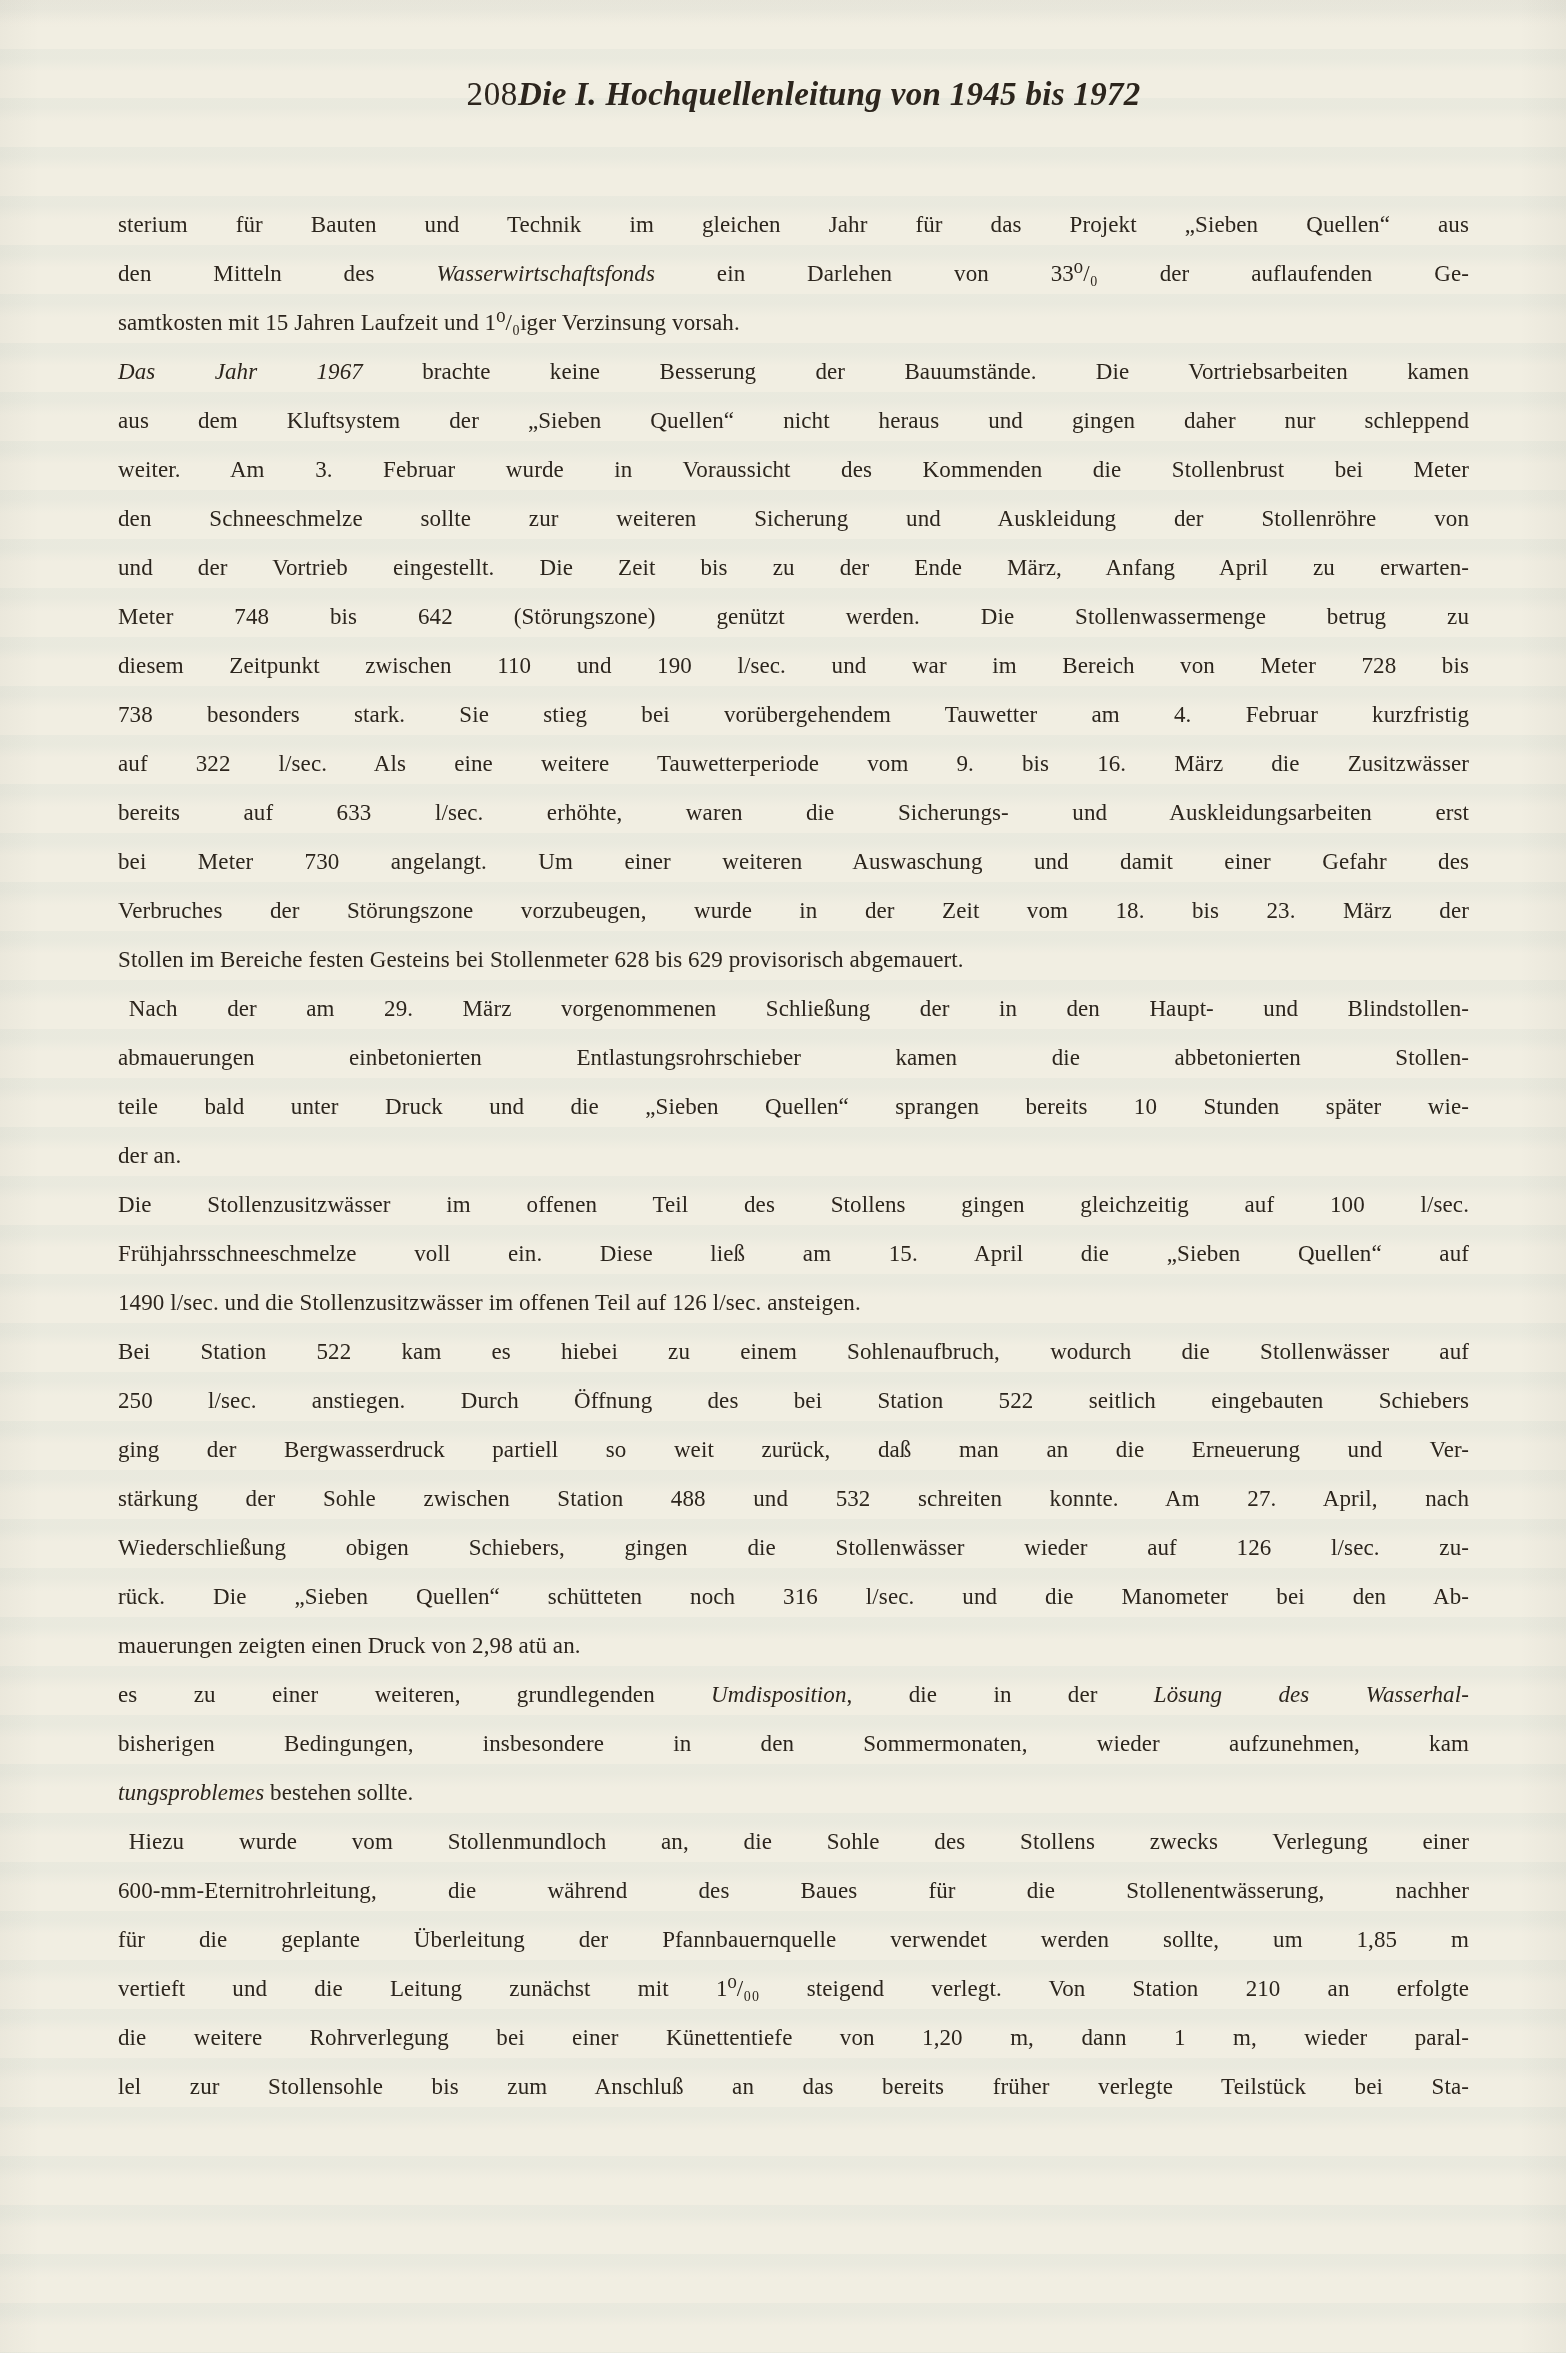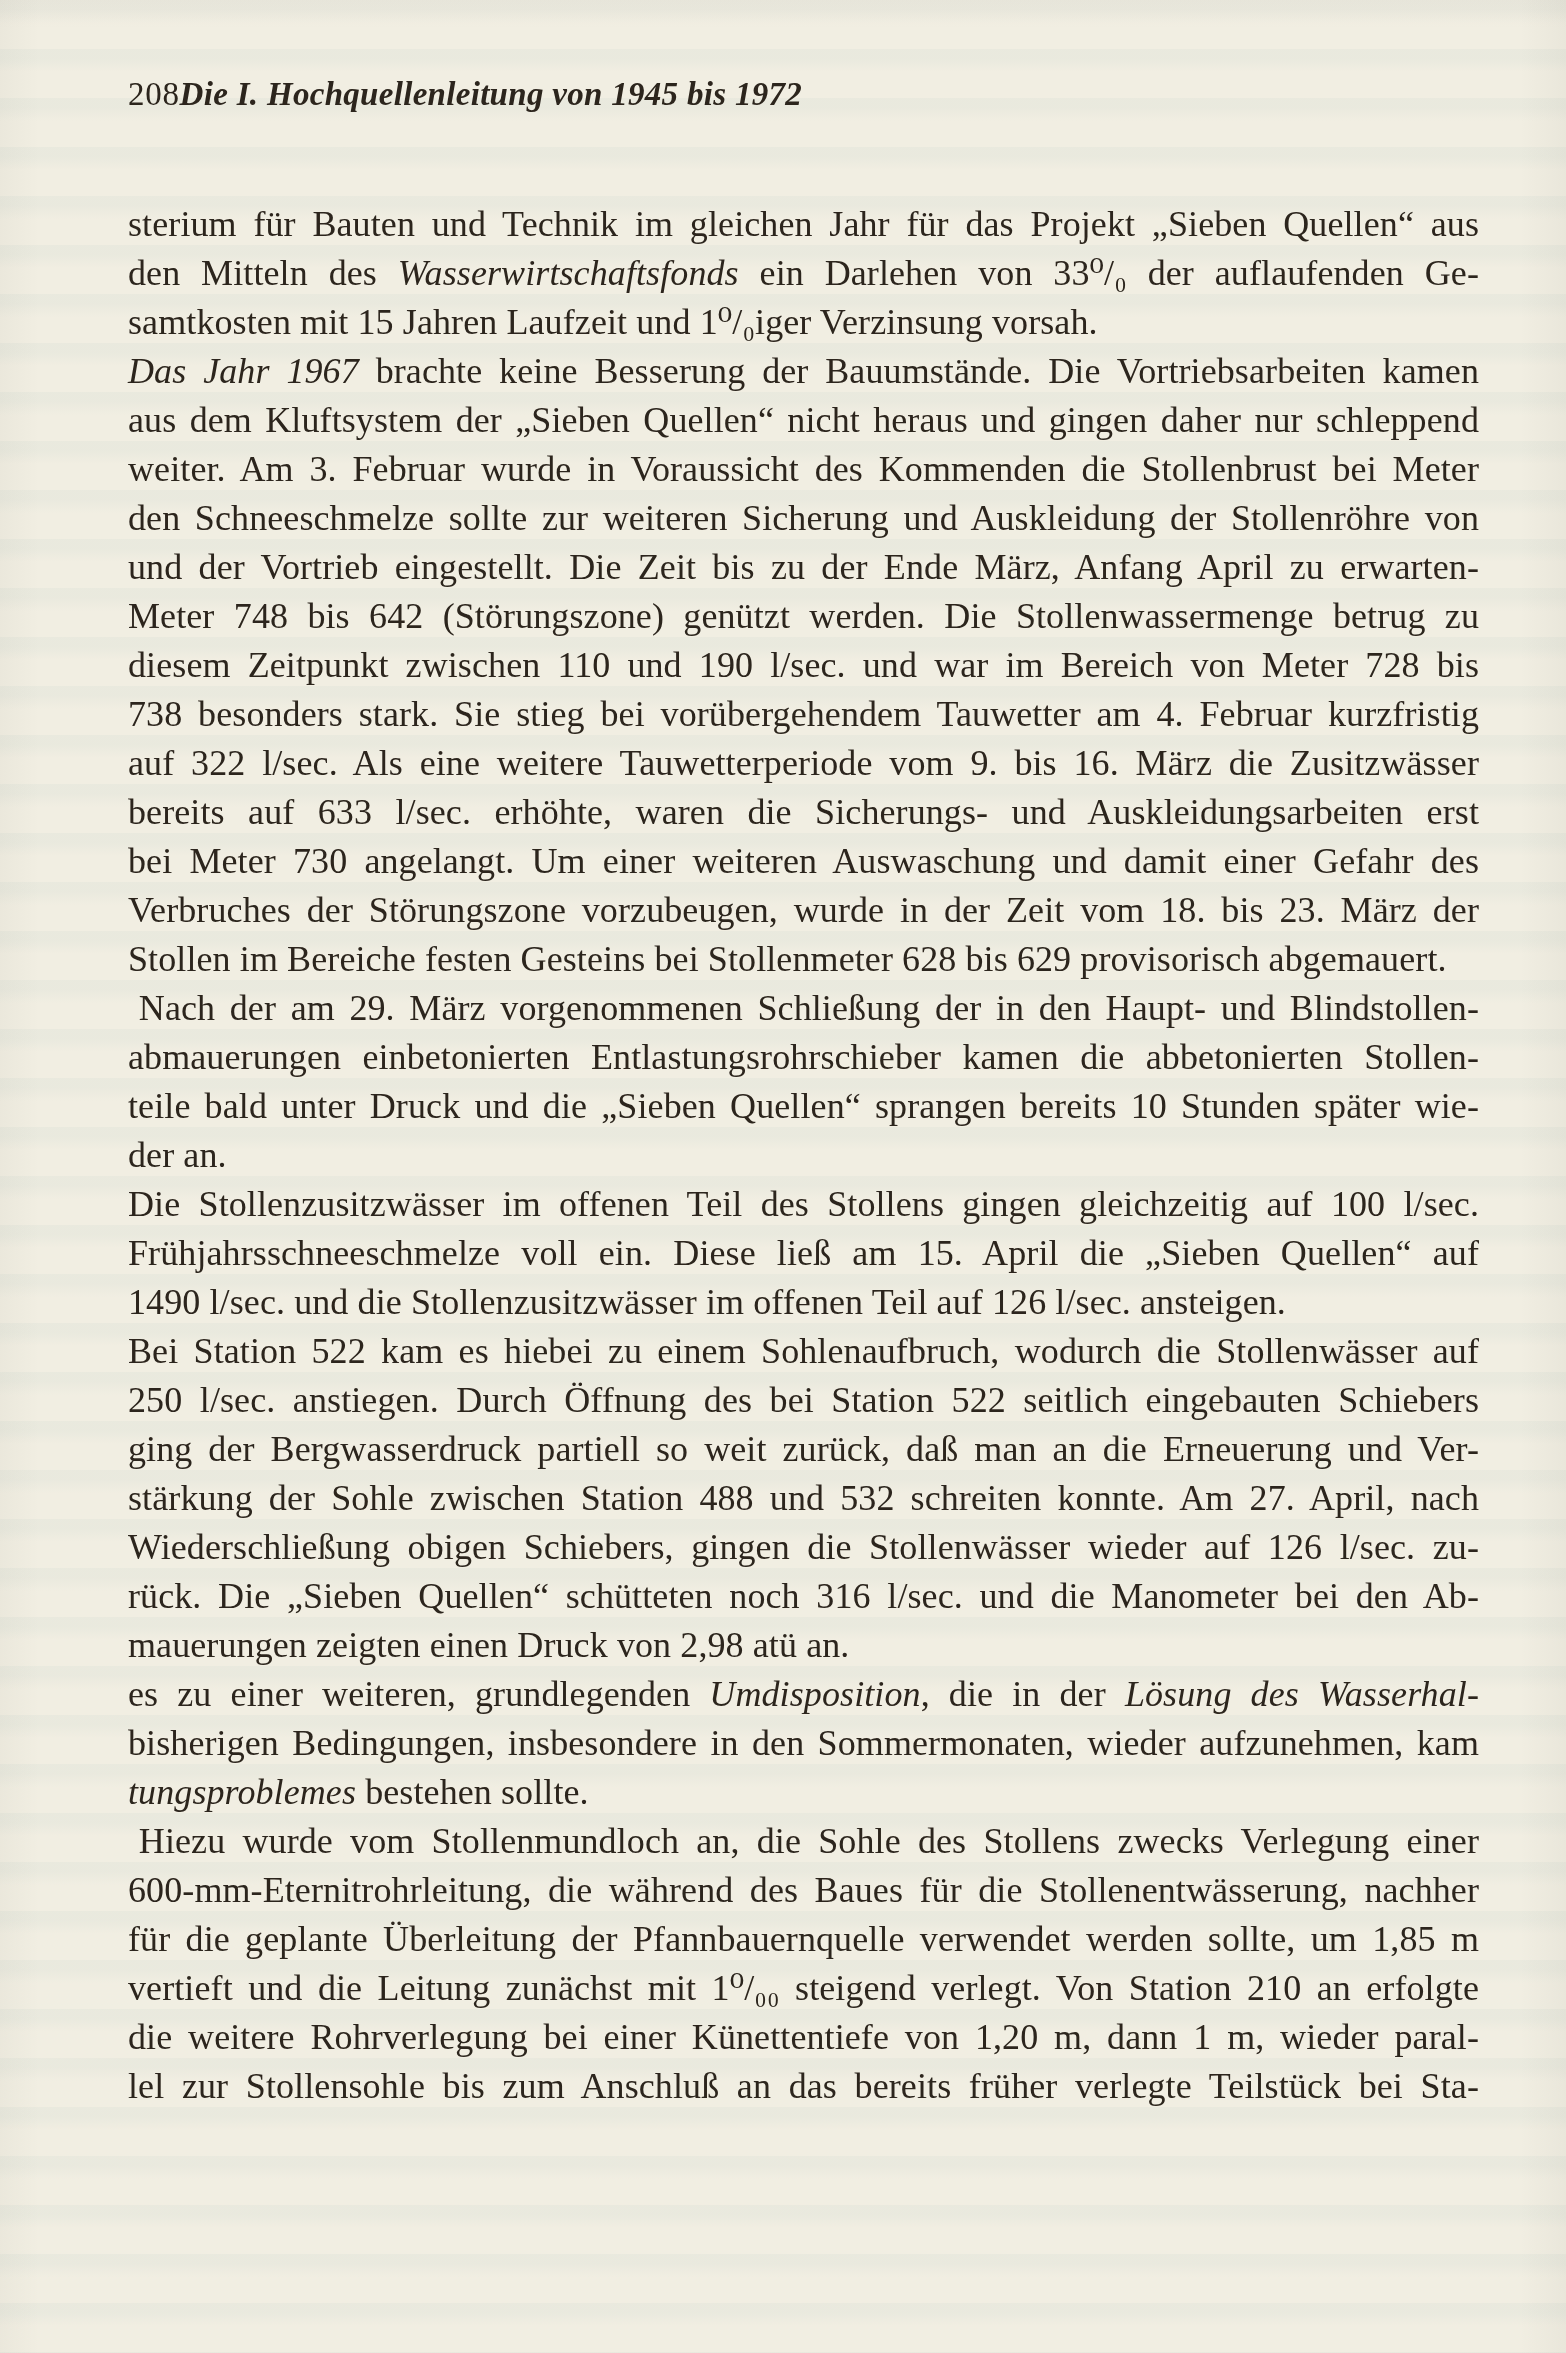--- a/index.html
+++ b/index.html
@@ -18,29 +18,29 @@
       linear-gradient(to right, rgba(60,60,50,0.035), rgba(0,0,0,0) 2.5%, rgba(0,0,0,0) 97%, rgba(60,60,50,0.045)),
       linear-gradient(to bottom, rgba(180,150,140,0.05), rgba(0,0,0,0) 1.2%),
       repeating-linear-gradient(to bottom,
         rgba(168,193,188,0.10) 0px, rgba(168,193,188,0.10) 9.5px,
         rgba(0,0,0,0) 23px, rgba(0,0,0,0) 49px);
     pointer-events: none;
   }
   .running-head {
     position: absolute;
     left: 128px; width: 1351px; top: 74px;
-    display: flex; justify-content: flex-start; align-items: baseline;
+    display: flex; justify-content: center; align-items: baseline;
     font-size: 33px; line-height: 41px;
   }
   .pagenum { font-style: normal; letter-spacing: 0.7px; }
   .runtitle { font-style: italic; font-weight: bold; letter-spacing: 0.3px; }
   main.body-text {
     position: absolute;
-    left: 128px; top: 200px; width: 1351px;
-    font-size: 36px;
+    left: 118px; top: 200px; width: 1351px;
+    font-size: 23px;
   }
   .line {
     height: 49px; line-height: 49px;
     text-align: justify;
     text-align-last: justify;
     letter-spacing: 0.1px;
   }
   .line.endpar { text-align-last: left; }
   .line.indent { text-indent: 10.8px; }
   .line em { font-style: italic; }

